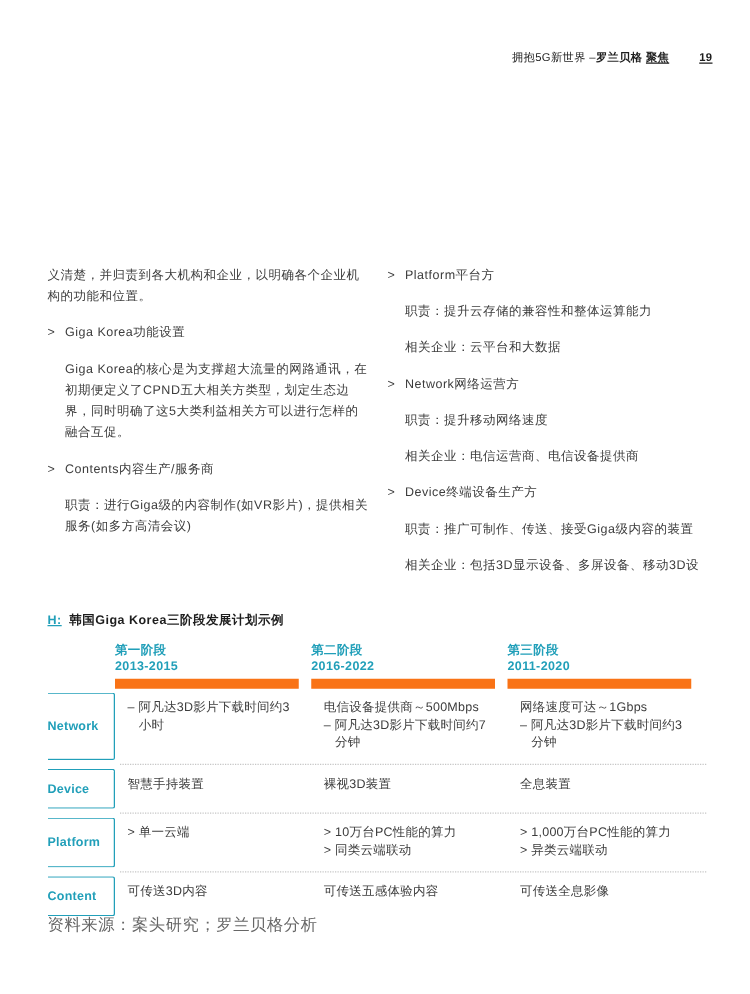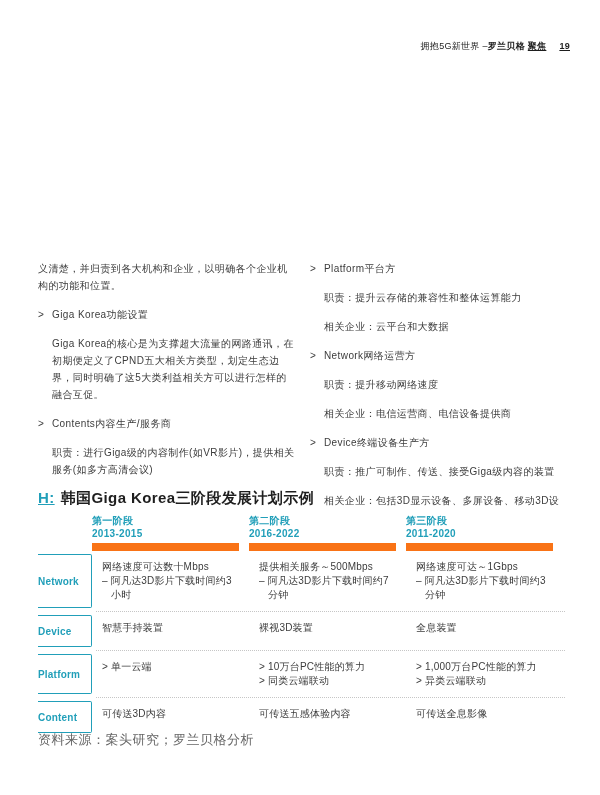--- a/index.html
+++ b/index.html
@@ -13,38 +13,38 @@
   .page { position: relative; width: 600px; height: 795px; background: #fff; overflow: hidden; }
 
   
   .running-head {
     position: absolute; top: 40px; right: 30px;
     font-size: 9px; color: #1e1e1e; letter-spacing: 0.3px;
     white-space: nowrap;
   }
   .running-head .bold { font-weight: bold; }
   .running-head .focus { font-weight: bold; text-decoration: underline; text-align: center; }
-  .running-head .pagenum { font-weight: bold; margin-left: 13px; text-decoration: underline; }
+  .running-head .pagenum { font-weight: bold; margin-left: 24px; text-decoration: underline; }
 
   
   .columns {
     position: absolute; top: 212px; left: 38px; width: 530px;
     display: flex; gap: 14px;
-    font-size: 10px; line-height: 17px; letter-spacing: 0.4px; margin-top: 48px;
+    font-size: 10px; line-height: 17px; letter-spacing: 0.4px;
   }
   .col { width: 258px; }
   .para { margin: 0 0 12px 0; }
   .bullet { display: flex; margin: 0 0 12px 0; }
   .bullet .marker { width: 14px; flex: 0 0 14px; }
   .sub { padding-left: 14px; }
 
   
   .exhibit-title {
     position: absolute; top: 489px; left: 38px;
-    font-size: 15px; letter-spacing: 0.4px;
+    font-size: 10px; letter-spacing: 0.4px;
   }
   .exhibit-title .hlabel {
     color: #219FB9; font-weight: bold; text-decoration: underline; margin-right: 6px;
   }
   .exhibit-title .etitle { font-weight: bold; color: #1e1e1e; }
 
   
   .etable { position: absolute; top: 514px; left: 38px; width: 527px; font-size: 10px; }
   .thead { display: flex; margin-bottom: 3px; }
   .thead .spacer { width: 54px; flex: 0 0 54px; }
@@ -145,25 +145,24 @@
         <div class="thin">
           <div>第三阶段</div>
           <div>2011-2020</div>
         </div>
       </div>
     </div>
 
     <div class="trow">
       <div class="rlabel">Network</div>
       <div class="cell">
-        <div class="line">网络速度可达数十Mbps</div>
         <div class="line hang">– 阿凡达3D影片下载时间约3小时</div>
       </div>
       <div class="cell">
-        <div class="line">提供相关服务～500Mbps</div>
+        <div class="line">电信设备提供商～500Mbps</div>
         <div class="line hang">– 阿凡达3D影片下载时间约7分钟</div>
       </div>
       <div class="cell">
         <div class="line">网络速度可达～1Gbps</div>
         <div class="line hang">– 阿凡达3D影片下载时间约3分钟</div>
       </div>
     </div>
     <div class="rsep"></div>
 
     <div class="trow">

